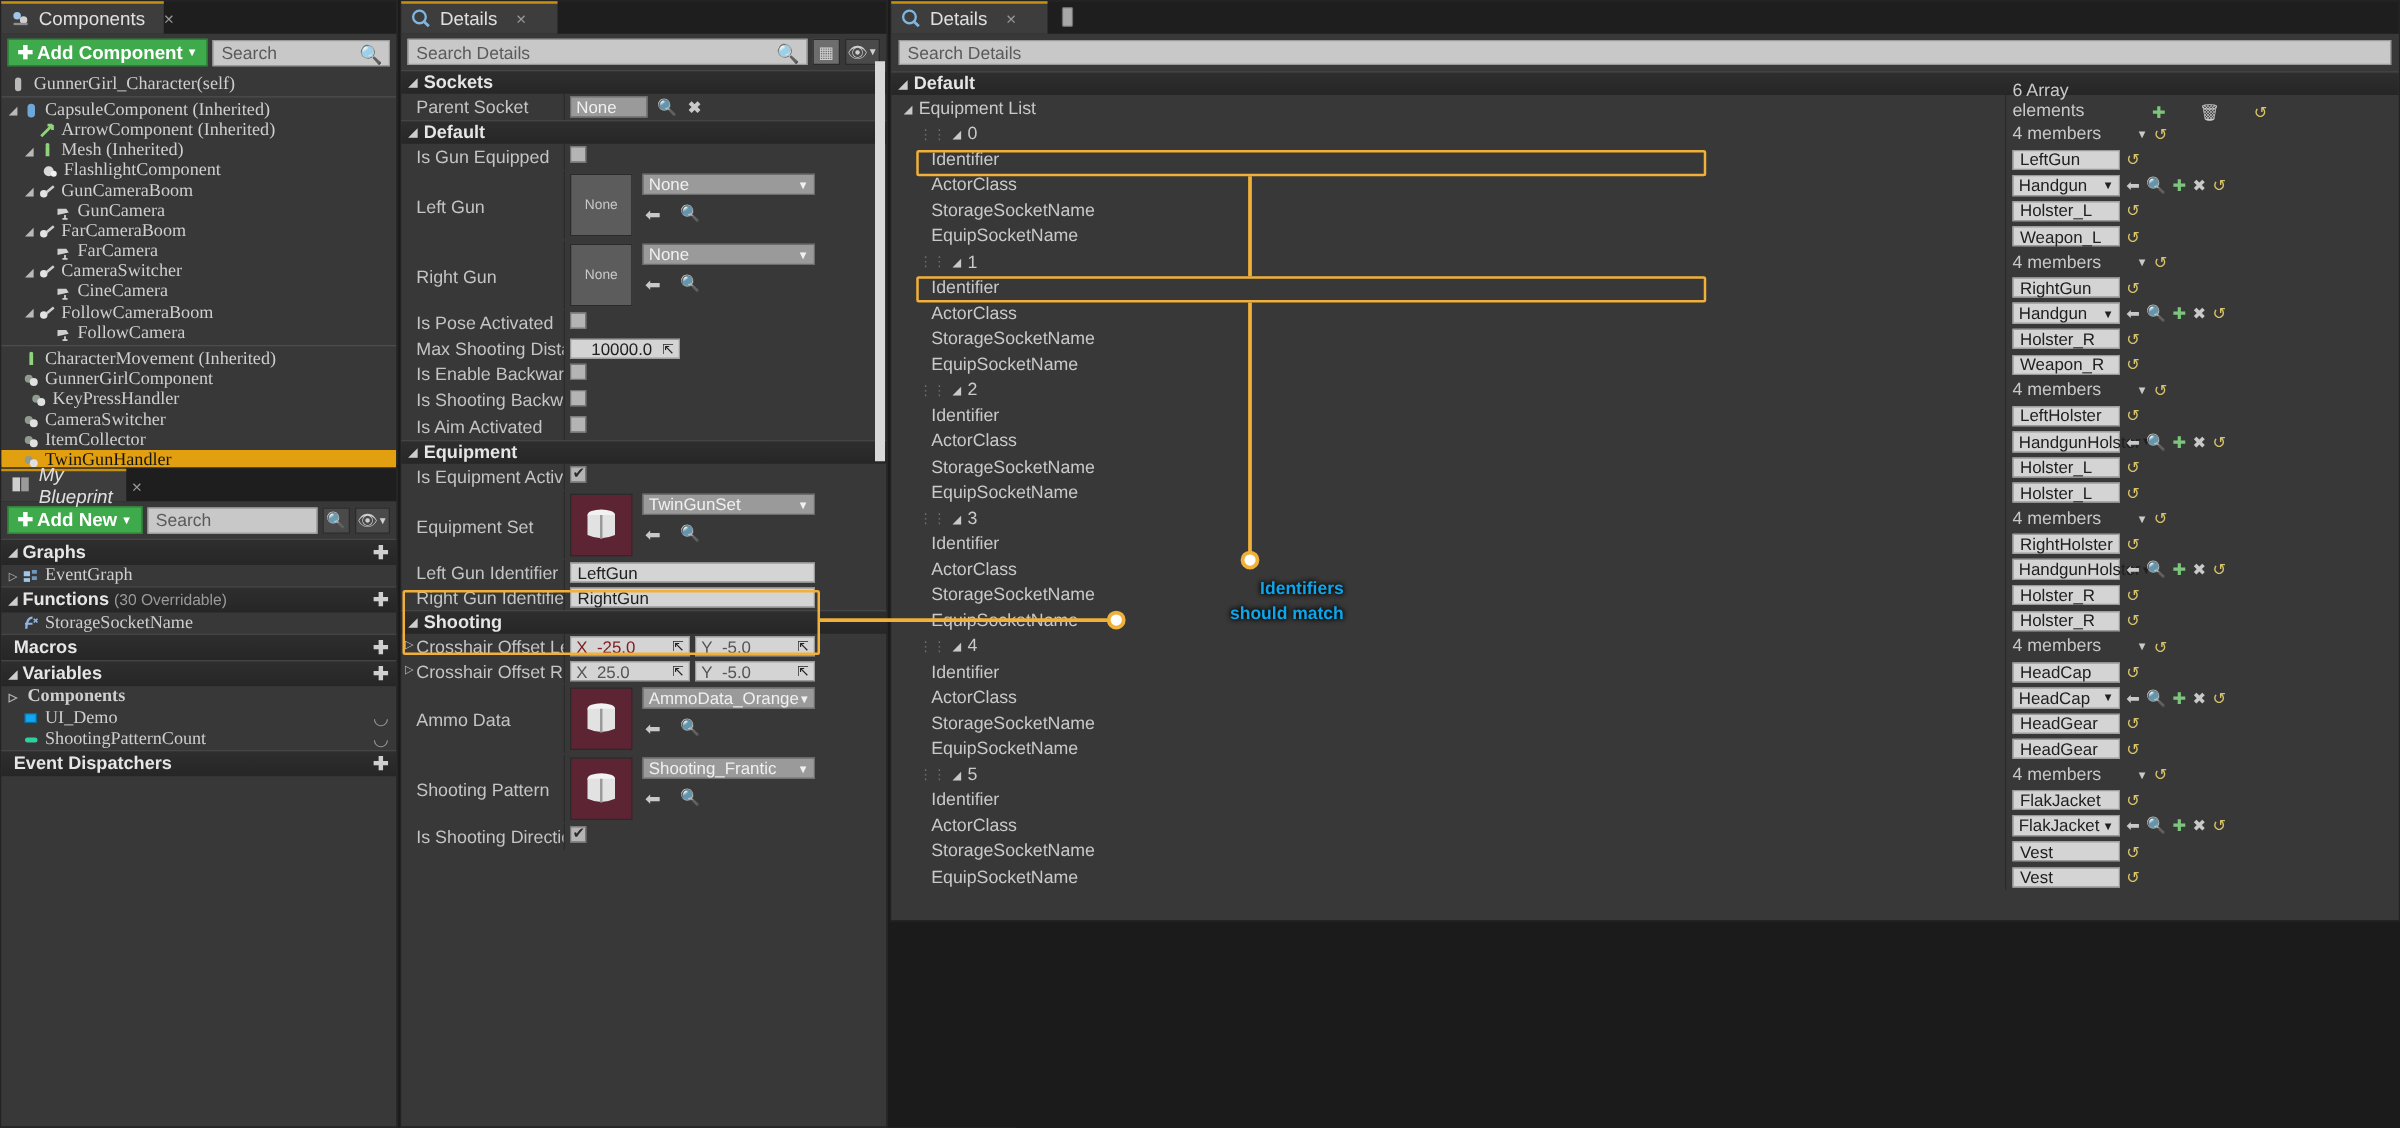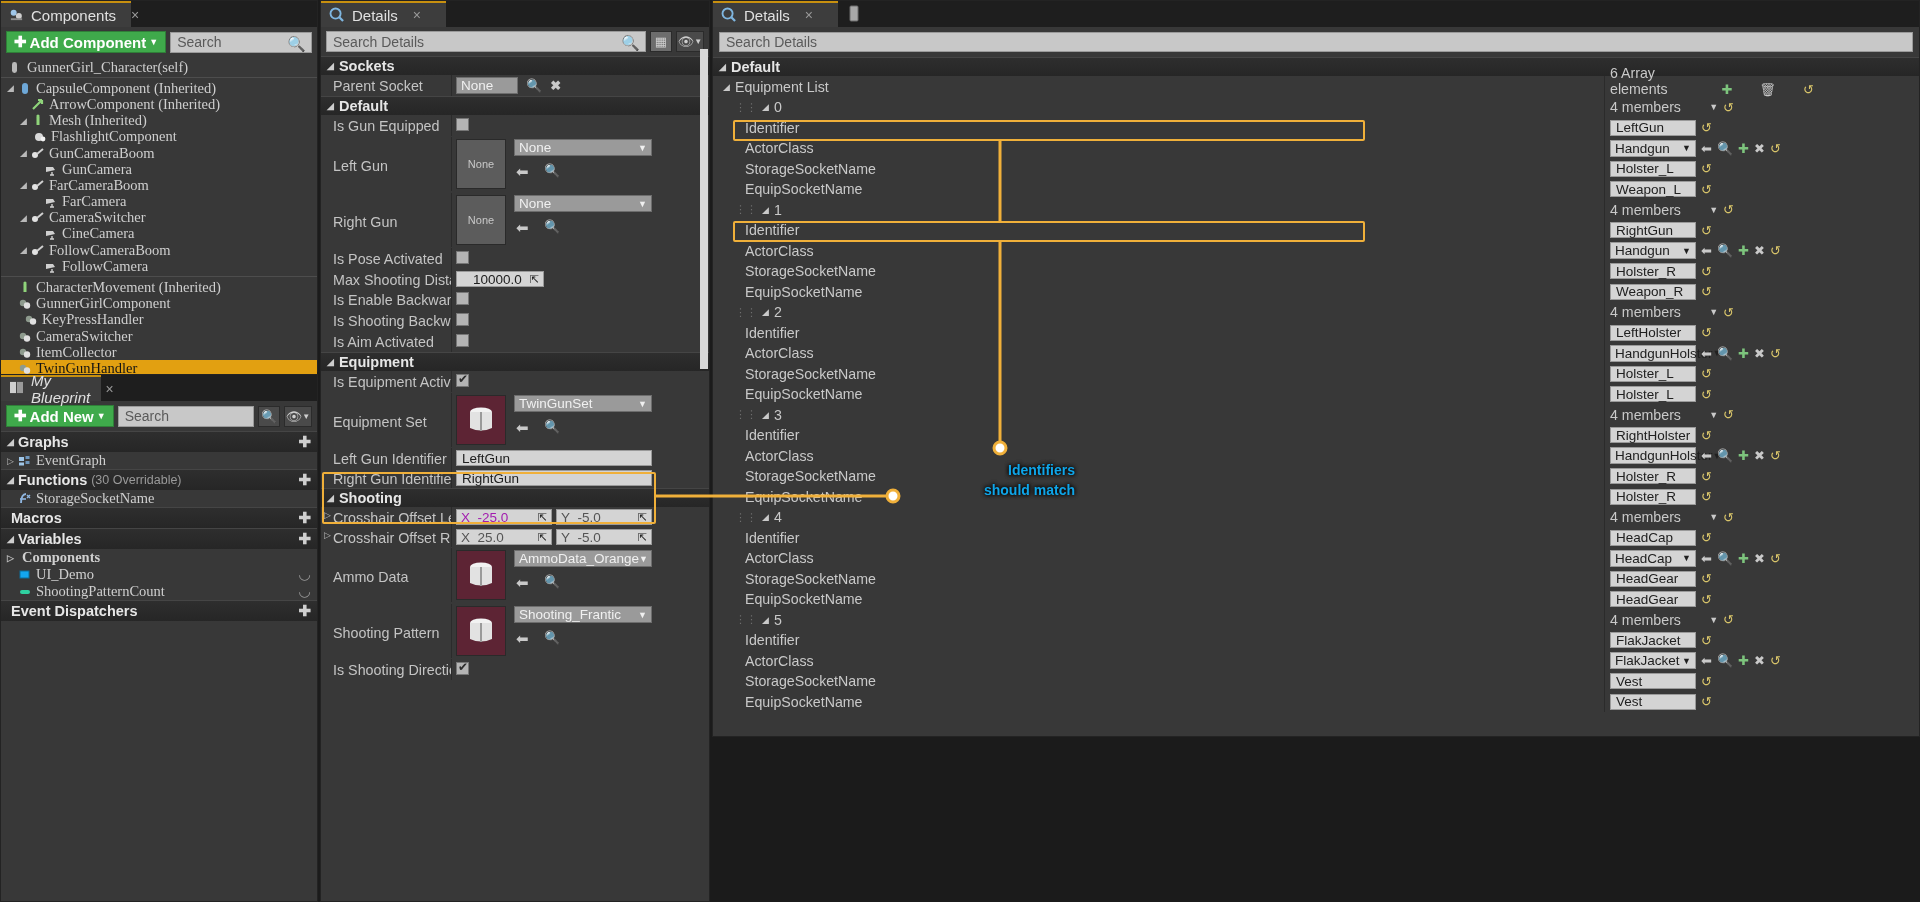--- a/index.html
+++ b/index.html
@@ -581,21 +581,21 @@
       <div class="sechead">
       <span class="caret">◢</span>
       <span>Shooting</span>
       </div>
       <div class="prow" style="position:relative;">
         <span class="arrow" style="position:absolute;left:3px;top:3px;">▷</span>
         <div class="pname">Crosshair Offset Left</div>
             <div class="pval">
           <div style="display:flex;gap:4px;">
         <div class="numbox" style="width:96px;">
-          <span style="color:#a21caf;">X&nbsp;&nbsp;-25.0</span>
+          <span style="color:#7f1d1d;">X&nbsp;&nbsp;-25.0</span>
           <span style="font-size:11px;">⇱</span>
             </div>
         <div class="numbox" style="width:96px;">
           <span style="color:#555;">Y&nbsp;&nbsp;-5.0</span>
           <span style="font-size:11px;">⇱</span>
             </div>
           </div>
         </div>
       </div>
       <div class="prow" style="position:relative;">

